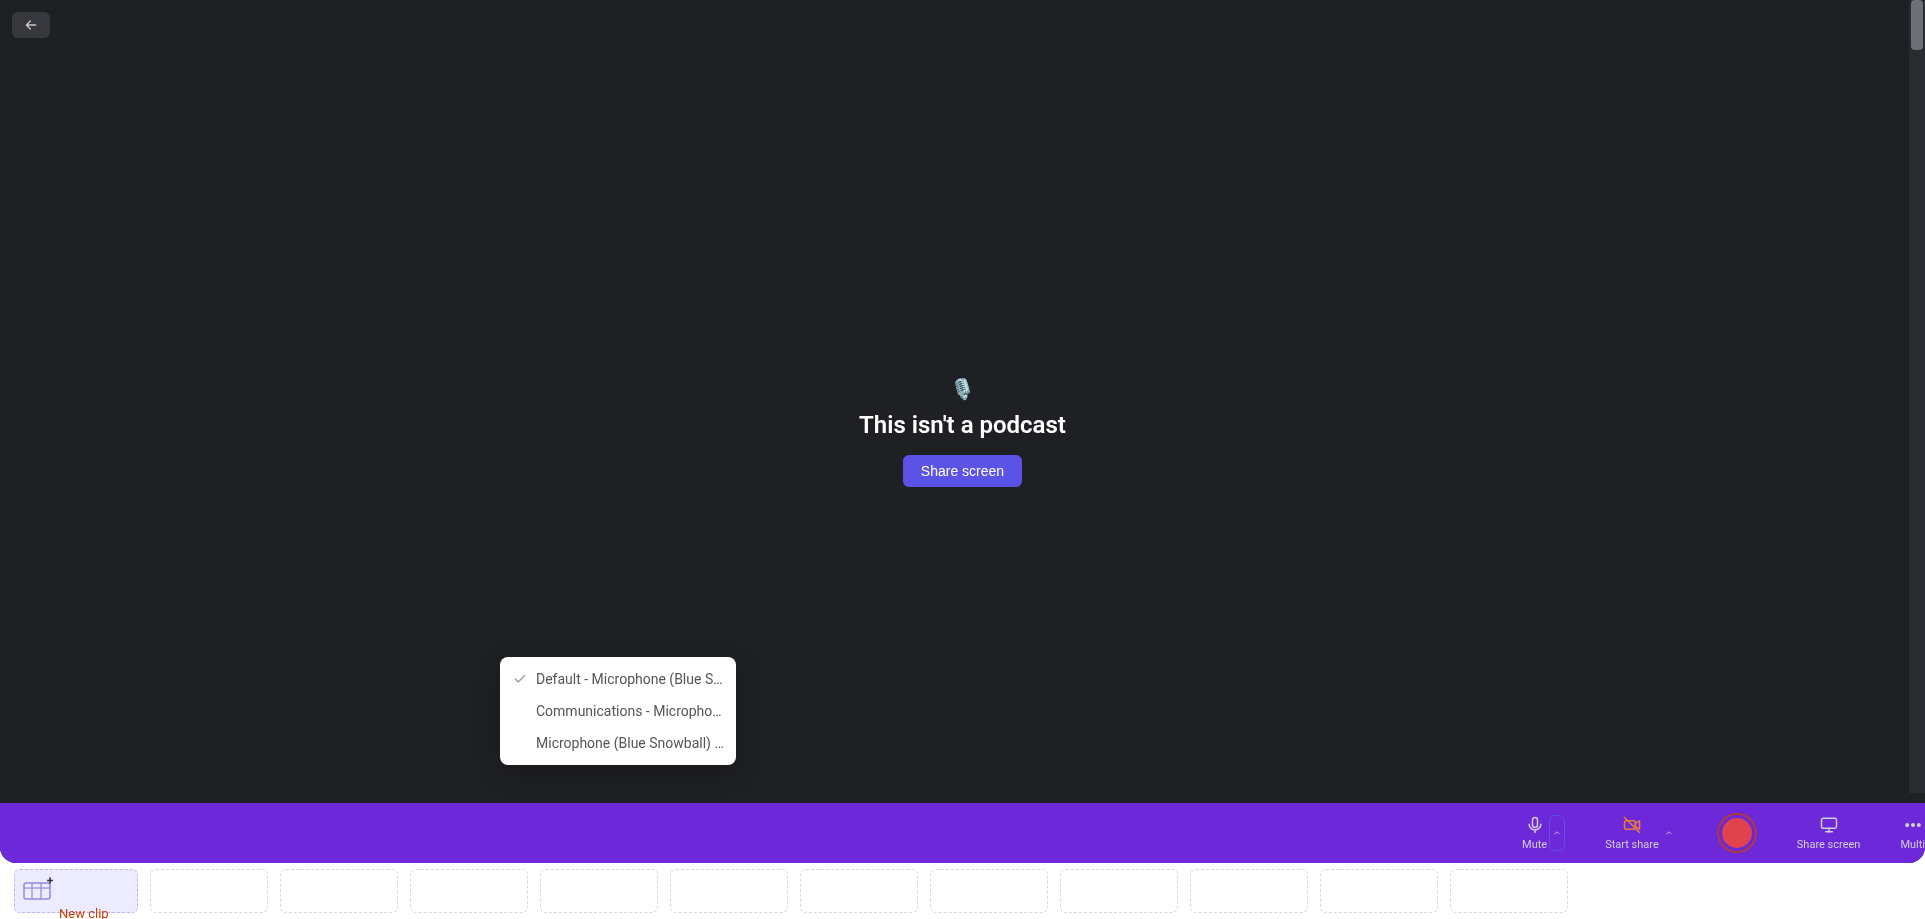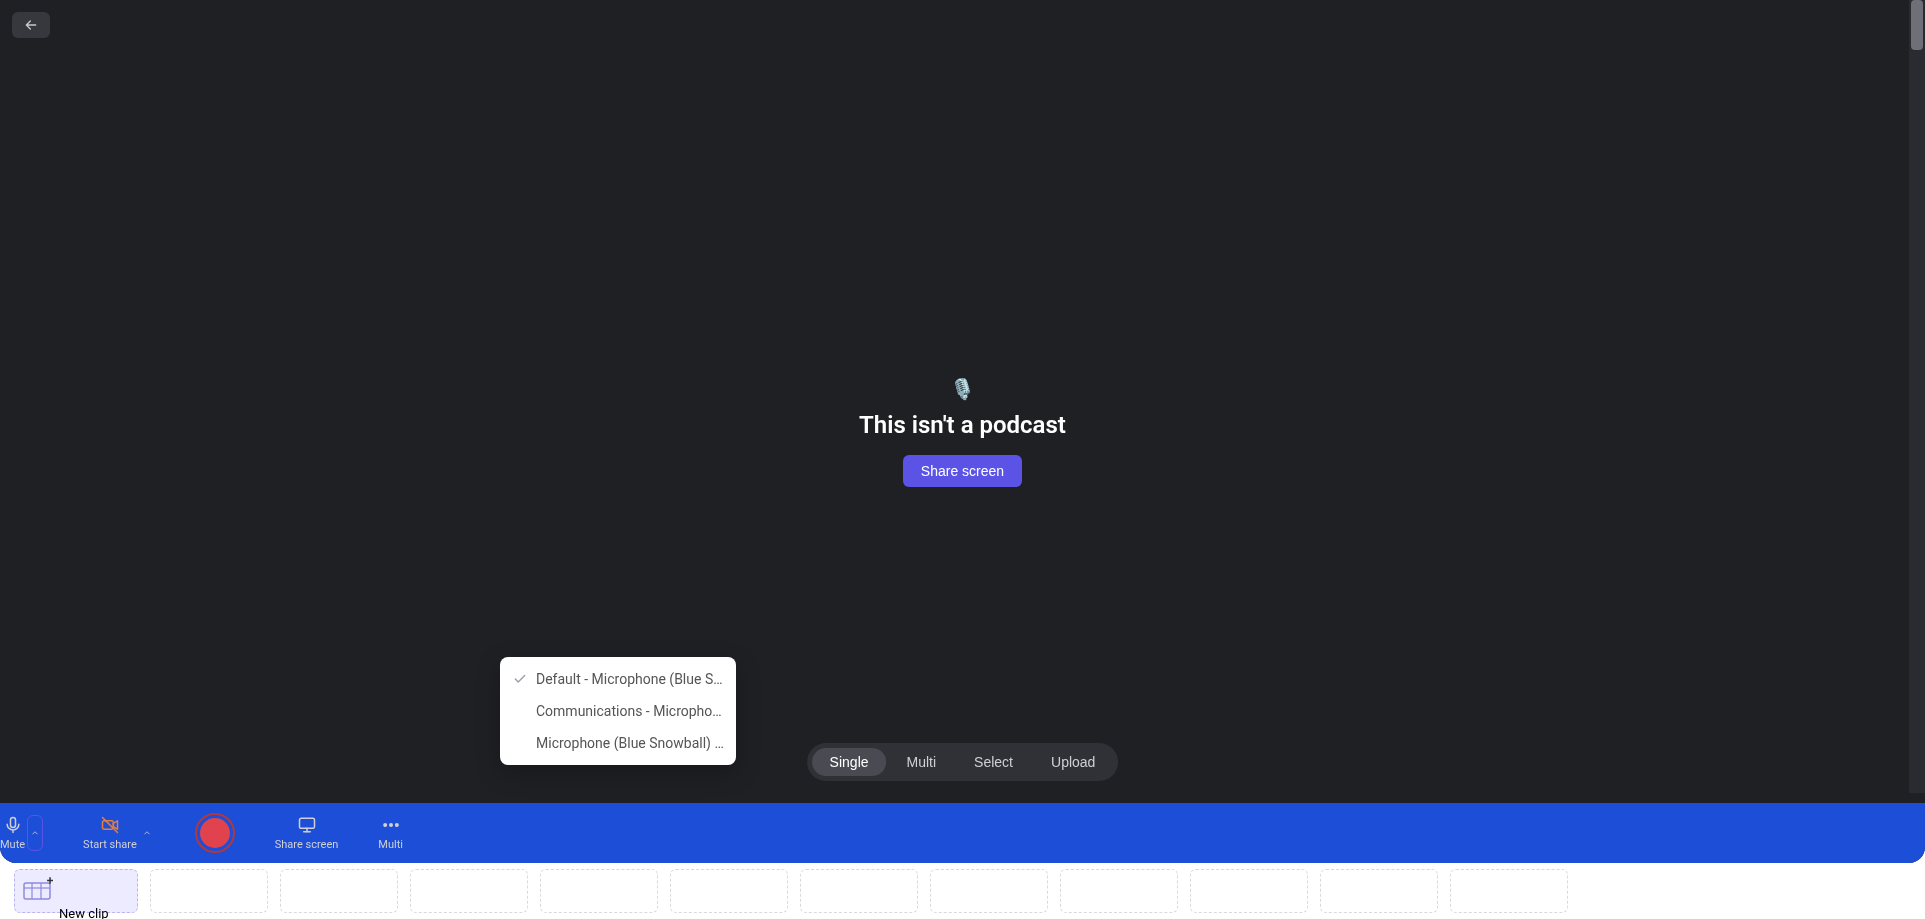--- a/index.html
+++ b/index.html
@@ -19,39 +19,39 @@
   .dropdown-menu { position: absolute; bottom: 98px; left: 500px; width: 236px; background: #fff; border-radius: 8px; box-shadow: 0 8px 24px rgba(0,0,0,0.25); padding: 6px 0; z-index: 50; }
   .dropdown-item { display: flex; align-items: center; gap: 8px; padding: 8px 12px; font-size: 14px; color: #555; cursor: pointer; white-space: nowrap; overflow: hidden; text-overflow: ellipsis; }
   .dropdown-item .check { width: 16px; height: 16px; flex-shrink: 0; display: flex; align-items: center; justify-content: center; }
   .dropdown-item .check svg { width: 14px; height: 14px; stroke: #9aa0a6; stroke-width: 2.5; fill: none; stroke-linecap: round; stroke-linejoin: round; }
   .dropdown-item .label { overflow: hidden; text-overflow: ellipsis; white-space: nowrap; }
 
   .seg { position: absolute; bottom: 82px; left: 50%; transform: translateX(-50%); background: #303136; border-radius: 999px; padding: 5px; display: flex; gap: 2px; z-index: 10; }
   .seg button { border: none; background: transparent; color: #cfcfd4; font-size: 14px; padding: 6px 18px; border-radius: 999px; cursor: pointer; font-weight: 500; }
   .seg button.active { background: #4a4b52; color: #fff; }
 
-  .toolbar { position: absolute; left: 0; right: 0; bottom: 0; height: 60px; background: #1d4ed8; border-radius: 0 0 16px 16px; display: flex; align-items: center; justify-content: flex-start; gap: 40px; }
+  .toolbar { position: absolute; left: 0; right: 0; bottom: 0; height: 60px; background: #6d28d9; border-radius: 0 0 16px 16px; display: flex; align-items: center; justify-content: flex-end; gap: 40px; }
   .tool { display: flex; flex-direction: column; align-items: center; gap: 3px; cursor: pointer; position: relative; }
   .tool .icon { width: 20px; height: 20px; display: flex; align-items: center; justify-content: center; }
   .tool .icon svg { width: 20px; height: 20px; stroke: #cfcfd4; fill: none; stroke-width: 1.8; stroke-linecap: round; stroke-linejoin: round; }
   .tool .icon.orange svg { stroke: #e67e3c; }
   .tool .lbl { color: #cfcfd4; font-size: 11px; }
   .tool-group { display: flex; align-items: center; gap: 2px; }
   .chevron-box { width: 16px; height: 36px; border: 1px solid #5b53e6; border-radius: 6px; display: flex; align-items: center; justify-content: center; cursor: pointer; }
   .chevron-box.plain { border-color: transparent; }
   .chevron-box svg { width: 10px; height: 10px; stroke: #cfcfd4; fill: none; stroke-width: 2; }
   .record-btn { width: 40px; height: 40px; border-radius: 50%; border: 2px solid #b0383f; display: flex; align-items: center; justify-content: center; cursor: pointer; }
   .record-btn .inner { width: 30px; height: 30px; border-radius: 50%; background: #e0434d; }
 
   .timeline { height: 56px; background: #fff; display: flex; align-items: center; gap: 12px; padding: 6px 14px; }
   .new-clip { width: 124px; height: 44px; border: 1.5px dashed #b8b6f0; border-radius: 6px; background: #ecebff; display: flex; align-items: center; gap: 8px; padding: 0 8px; cursor: pointer; flex-shrink: 0; position: relative; }
   .new-clip .clip-icon { width: 28px; height: 22px; position: relative; display:flex; align-items:center; justify-content:center; }
   .new-clip .clip-icon svg { width: 28px; height: 22px; }
   .new-clip .plus { position: absolute; top: -5px; right: -5px; width: 12px; height: 12px; display:flex; align-items:center; justify-content:center; color:#333; font-size:12px; font-weight:600; }
-  .new-clip .txt { font-size: 13px; color: #000000; margin-top: 44px; }
+  .new-clip .txt { font-size: 13px; color: #c2410c; margin-top: 44px; }
   .slot { flex: 0 0 118px; height: 44px; border: 1.5px dashed #d8d8de; border-radius: 6px; }
 
   .scrollbar-track { position: absolute; right: 0; top: 0; bottom: 70px; width: 16px; background: #2a2b31; }
   .scrollbar-thumb { position: absolute; right: 2px; top: 0px; width: 12px; height: 50px; background: #6f7077; border-radius: 4px; }
 </style>
 </head>
 <body>
 
 <div class="stage-wrap">
 
@@ -79,26 +79,20 @@
     <div class="dropdown-item">
       <span class="check"></span>
       <span class="label">Communications - Microphone (Bl...</span>
     </div>
     <div class="dropdown-item">
       <span class="check"></span>
       <span class="label">Microphone (Blue Snowball) (0d8...</span>
     </div>
   </div>
 
-  <div class="seg">
-    <button class="active">Single</button>
-    <button>Multi</button>
-    <button>Select</button>
-    <button>Upload</button>
-  </div>
 
   <div class="toolbar">
     <div class="tool-group">
       <div class="tool">
         <span class="icon">
           <svg viewBox="0 0 24 24">
               <rect x="9" y="3" width="6" height="12" rx="3"></rect>
               <path d="M5 11a7 7 0 0 0 14 0M12 18v3"></path>
             </svg>
         </span>

